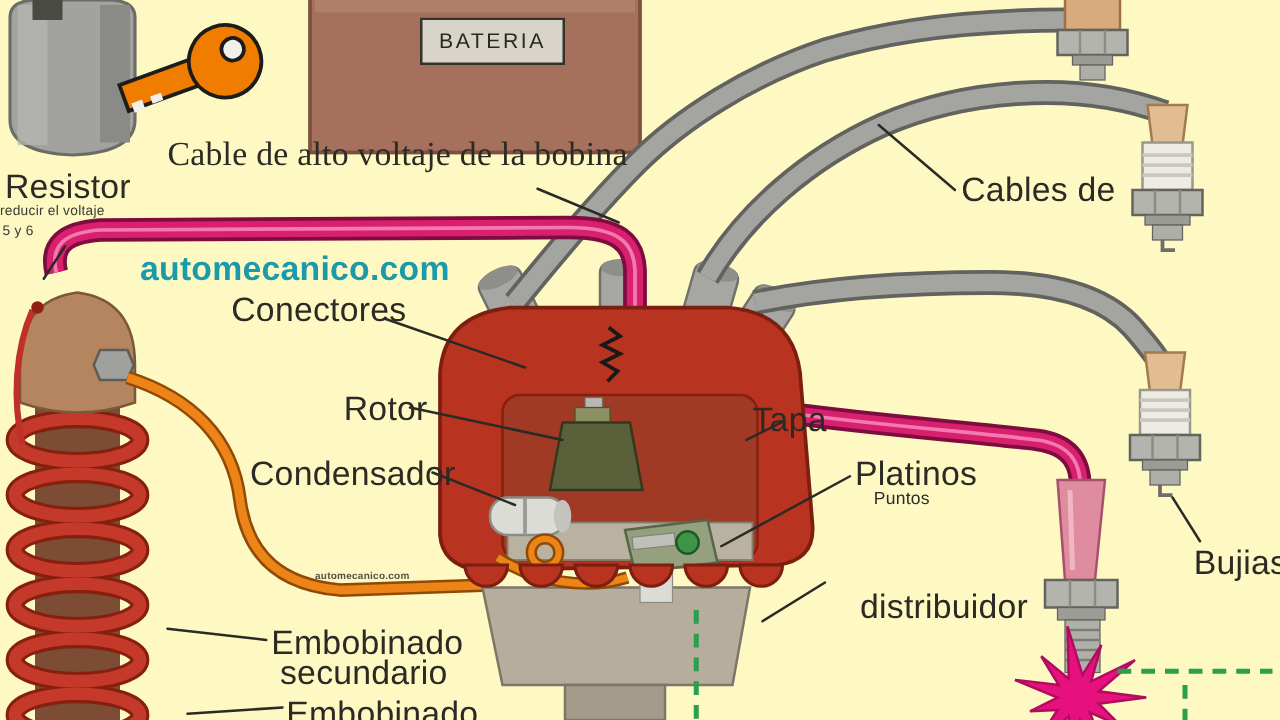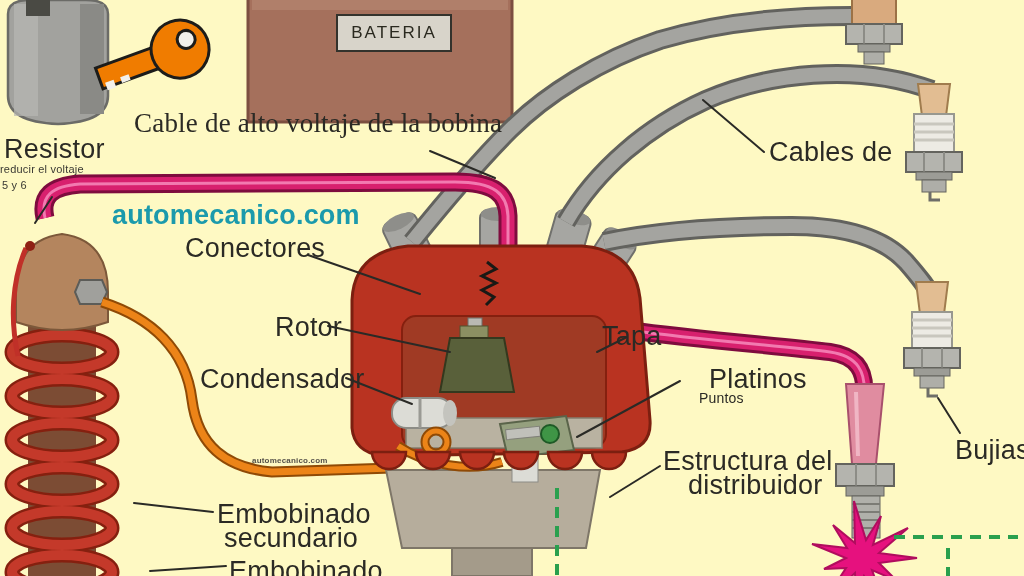--- a/index.html
+++ b/index.html
@@ -239,24 +239,23 @@
 <div class="lbl small" style="left:0px;top:163px;">reducir el voltaje</div>
 <div class="lbl small" style="left:2px;top:179px;">5 y 6</div>
 
 <div class="lbl" style="left:134px;top:108px;font-family:Liberation Serif, serif;">Cable de alto voltaje de la bobina</div>
 <div class="lbl watermark" style="left:112px;top:200px;">automecanico.com</div>
 
 <div class="lbl" style="left:185px;top:233px;">Conectores</div>
 <div class="lbl" style="left:275px;top:312px;">Rotor</div>
 <div class="lbl" style="left:200px;top:364px;">Condensador</div>
 <div class="lbl" style="left:602px;top:321px;">Tapa</div>
-<div class="lbl" style="left:684px;top:364px;margin-left:25px;">Platinos</div>
+<div class="lbl" style="left:684px;top:364px;">Platinos</div>
 <div class="lbl mid" style="left:699px;top:390px;">Puntos</div>
 
-<div class="lbl" style="left:663px;top:446px;">Estructura del</div>
 <div class="lbl" style="left:688px;top:470px;">distribuidor</div>
 
 <div class="lbl" style="left:769px;top:137px;">Cables de</div>
 
 <div class="lbl" style="left:955px;top:435px;">Bujias</div>
 
 <div class="lbl" style="left:217px;top:499px;">Embobinado</div>
 <div class="lbl" style="left:224px;top:523px;">secundario</div>
 <div class="lbl" style="left:229px;top:556px;">Embobinado</div>
 

